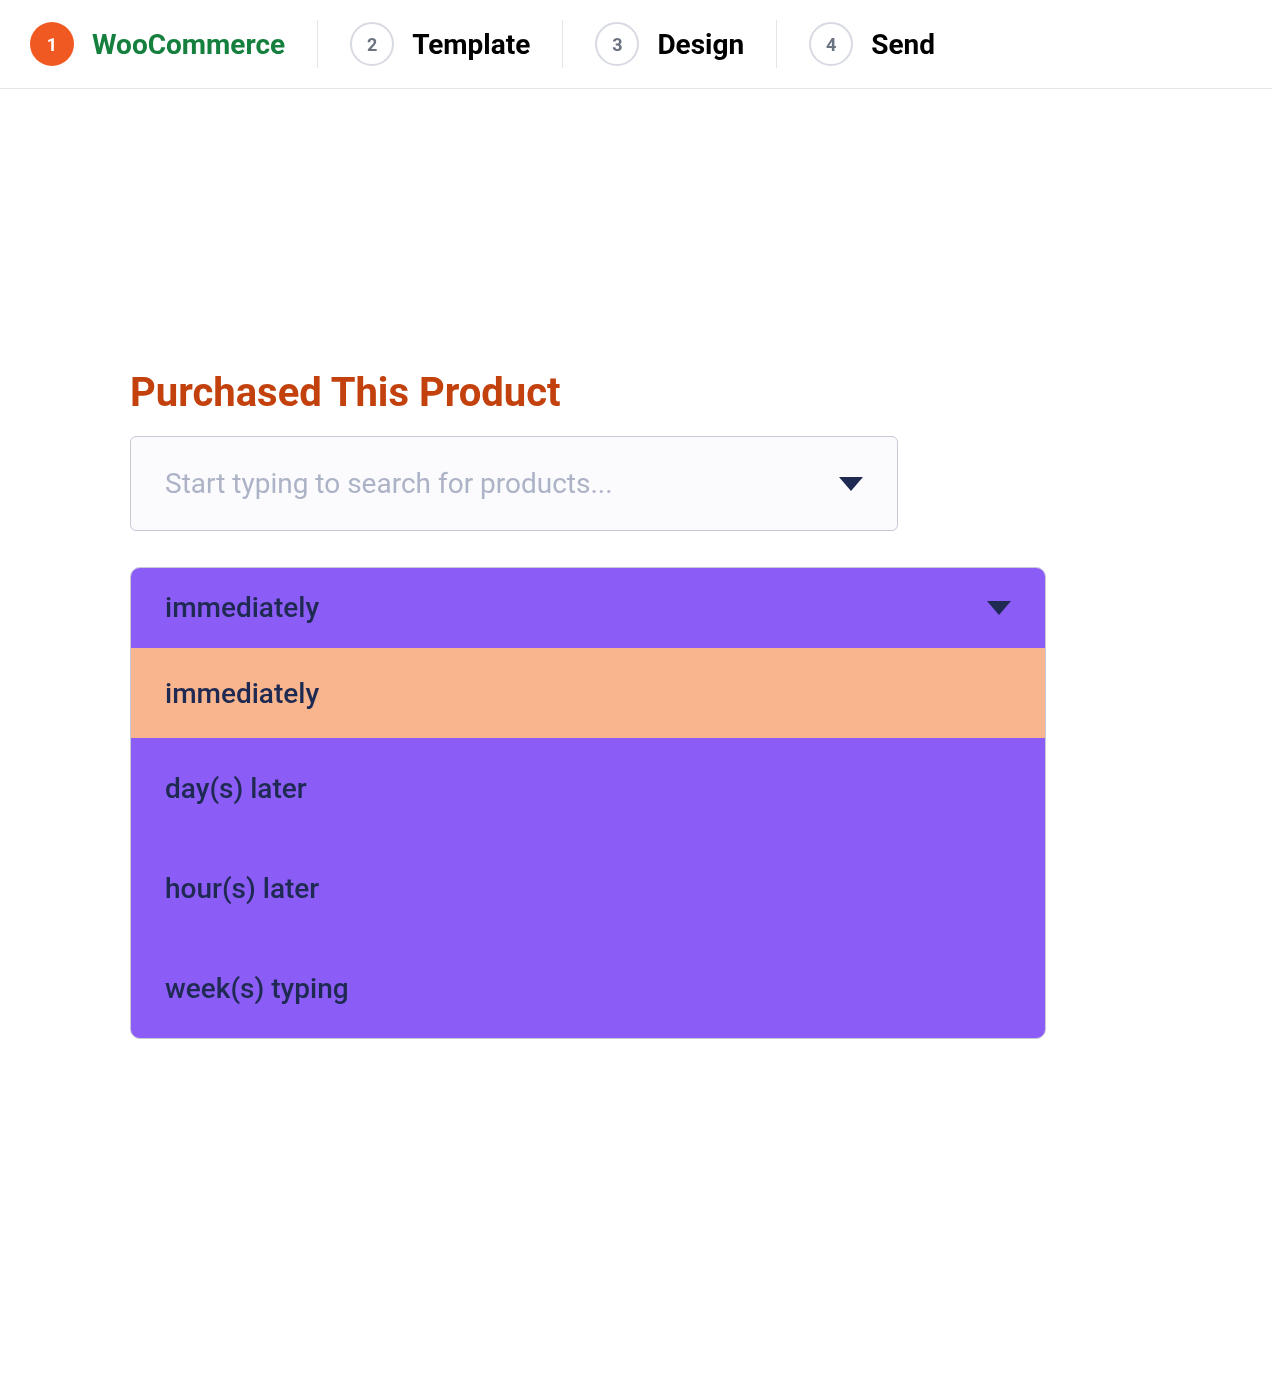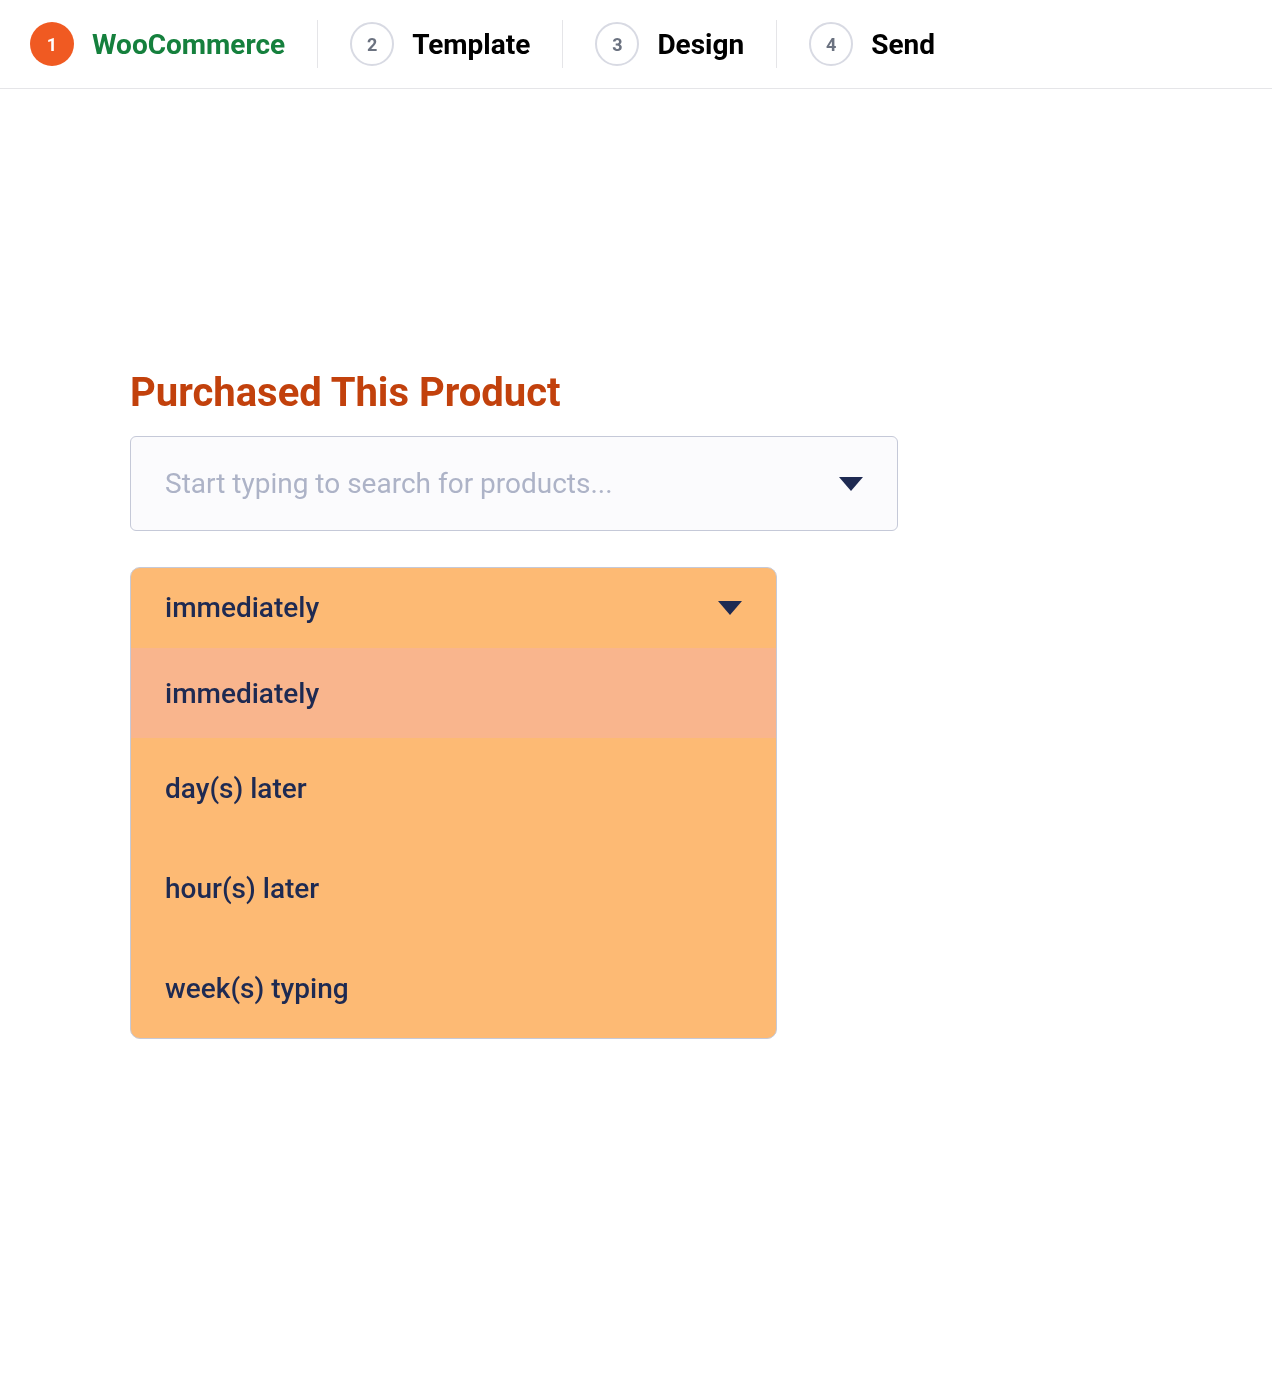--- a/index.html
+++ b/index.html
@@ -104,24 +104,24 @@
     
     .caret-down {
       width: 0;
       height: 0;
       border-left: 12px solid transparent;
       border-right: 12px solid transparent;
       border-top: 14px solid #1e2a52;
     }
     
     .dropdown {
-      width: 647px;
+      width: 916px;
       border: 1px solid #c5c9d8;
       border-radius: 10px;
-      background: #fdba74;
+      background: #8b5cf6;
       overflow: hidden;
     }
     
     .dropdown-selected {
       height: 80px;
       display: flex;
       align-items: center;
       justify-content: space-between;
       padding: 0 34px;
       border-bottom: 1px solid transparent;

